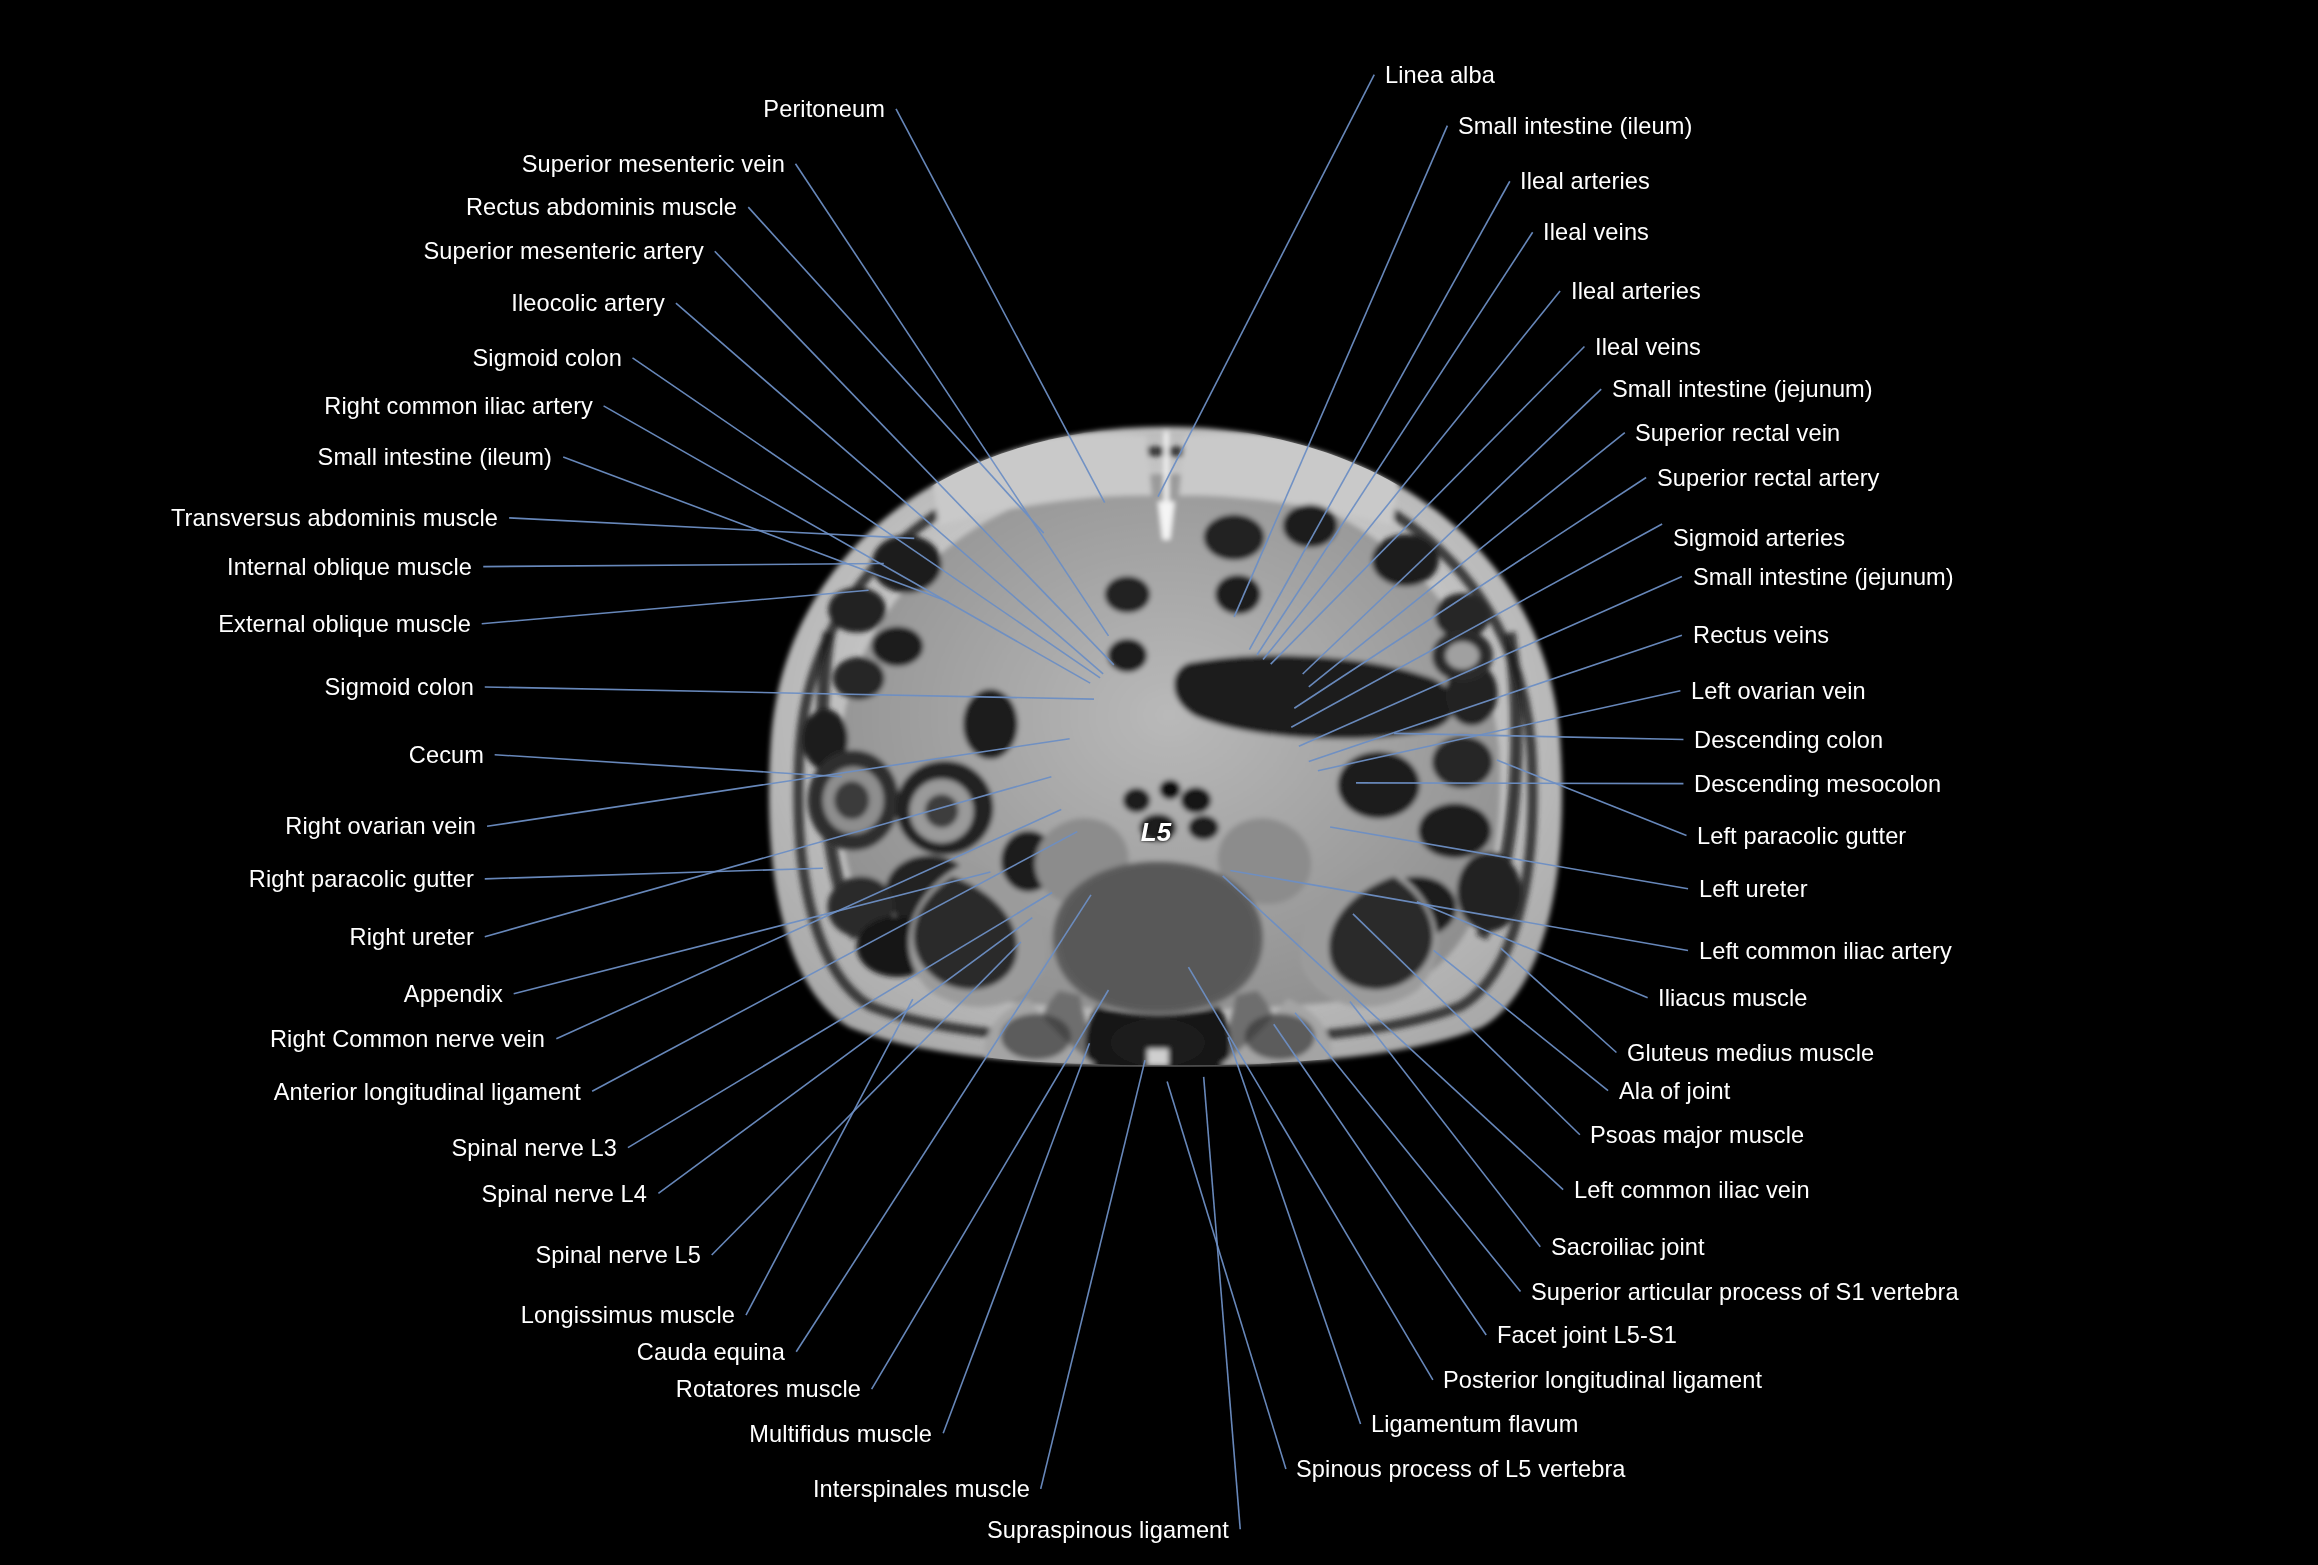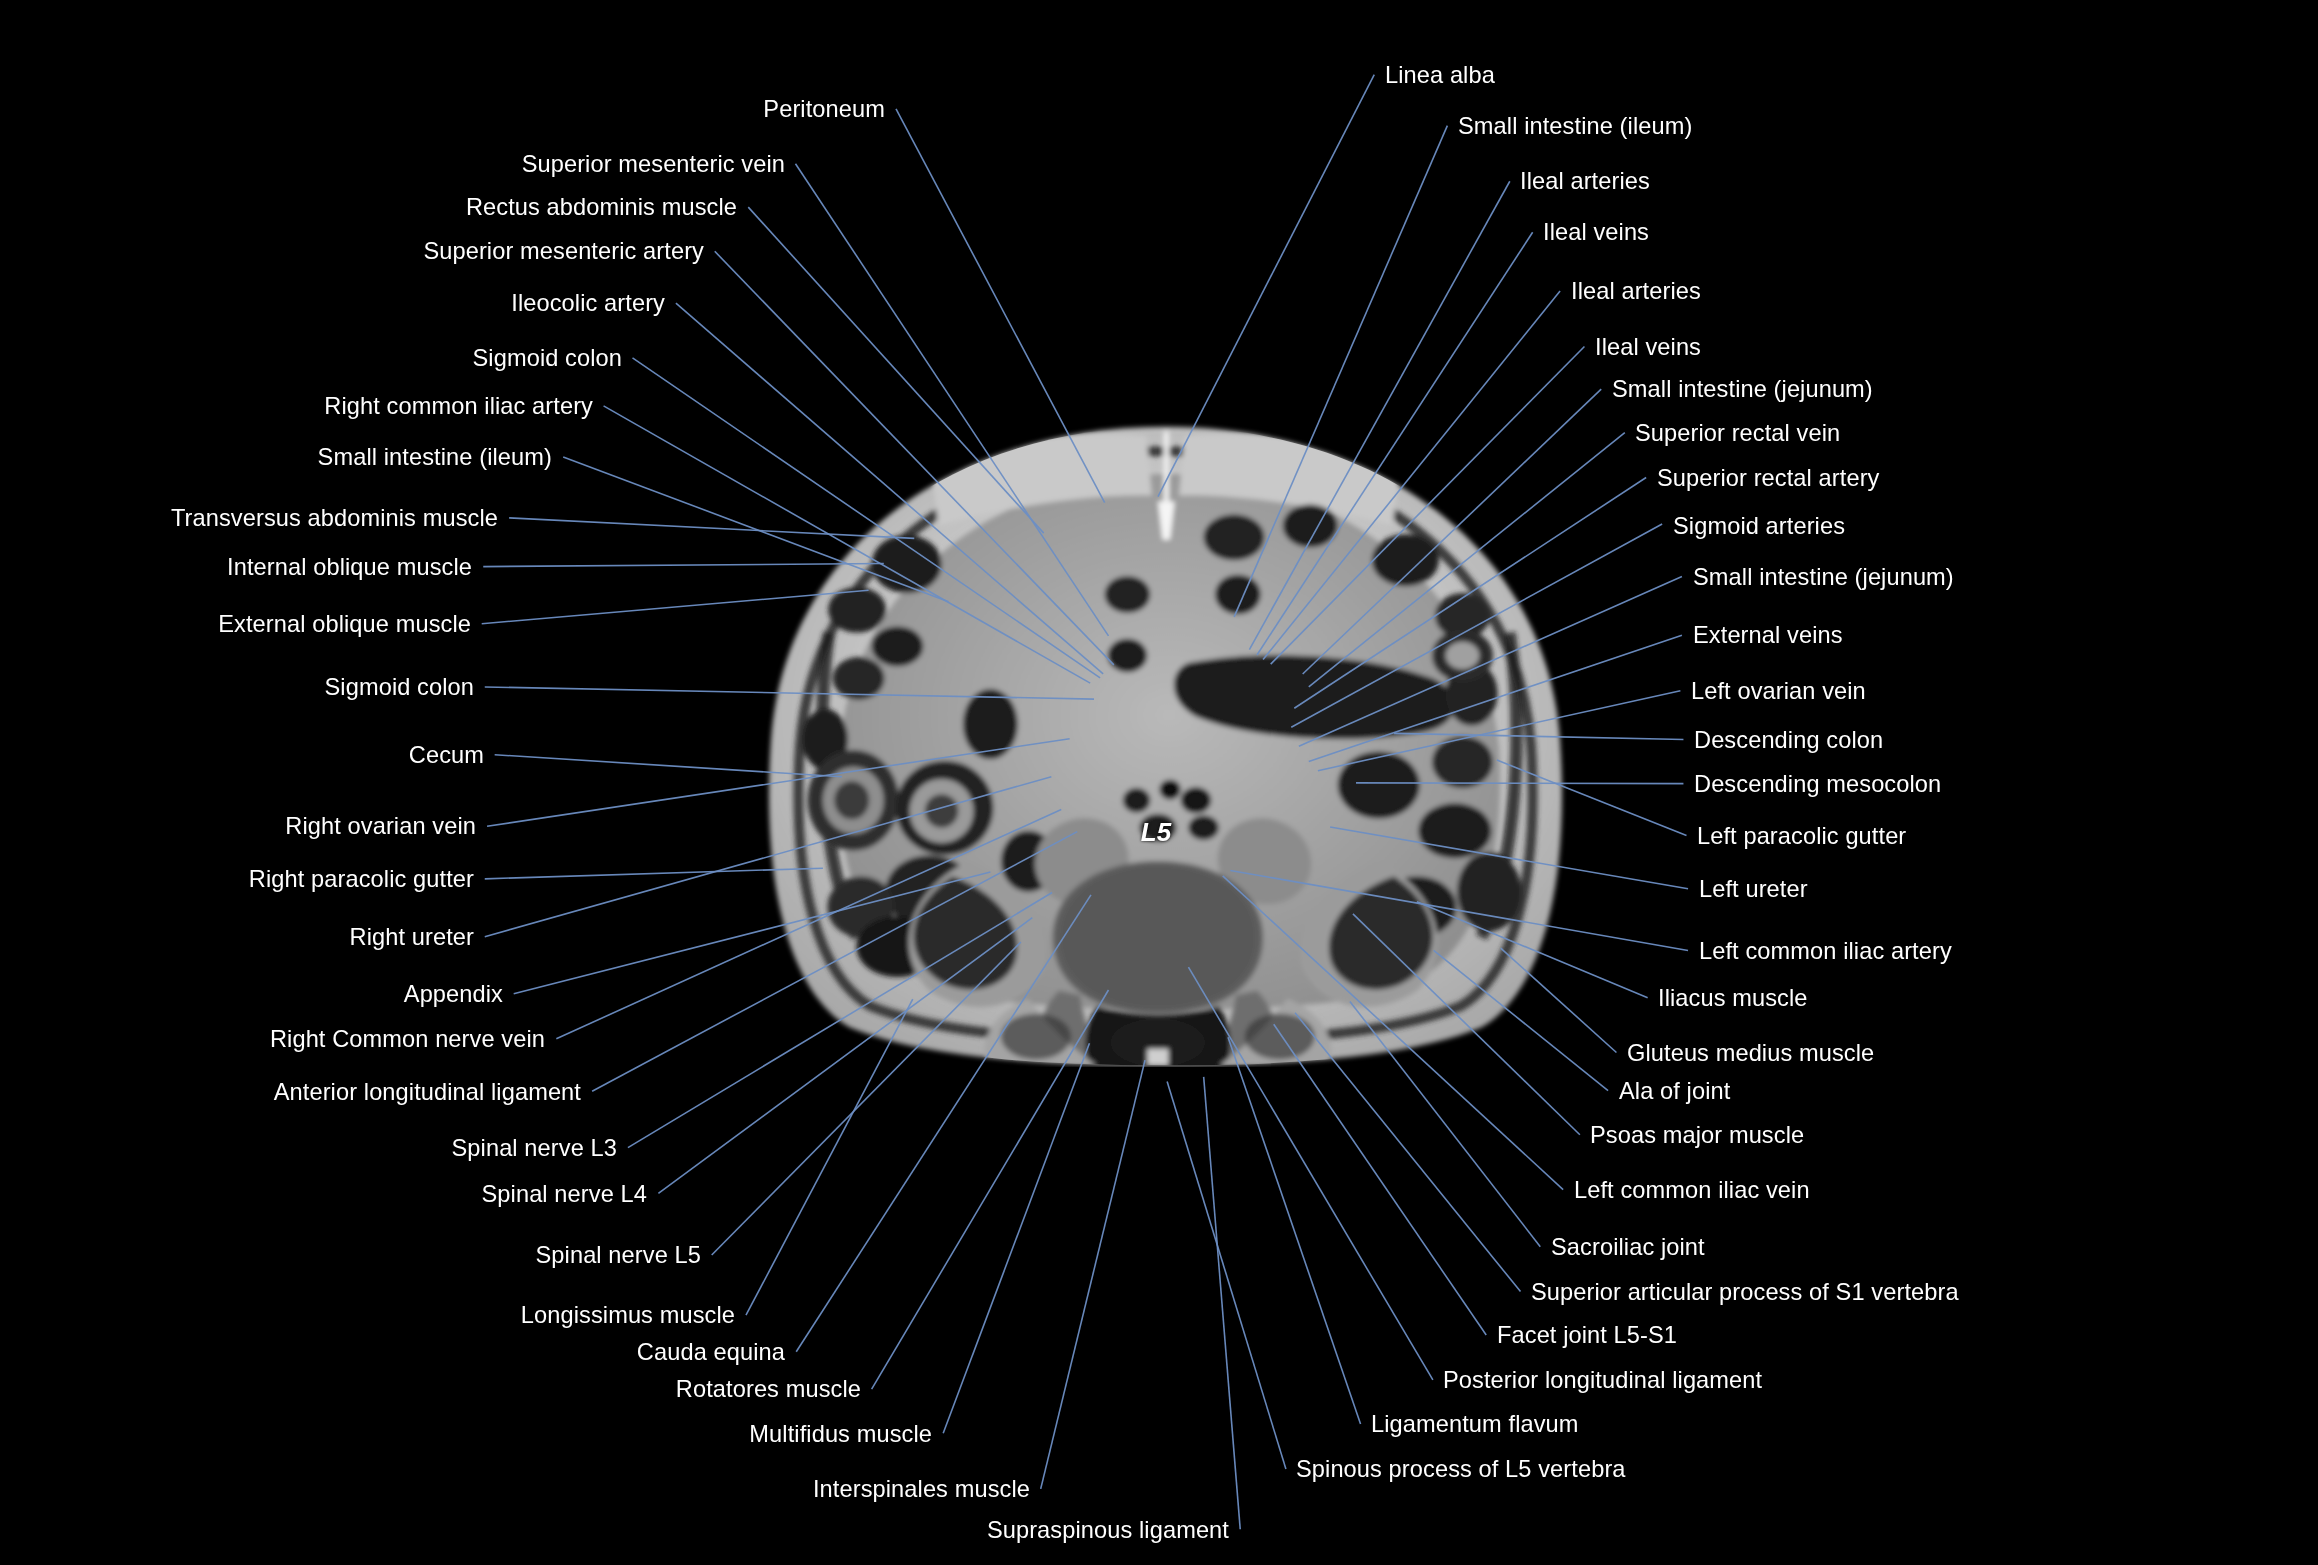--- a/index.html
+++ b/index.html
@@ -282,23 +282,23 @@
   <div id="right-labels">
       <div class="lbl l" style="left: 1385px; top: 75px;">Linea alba</div>
       <div class="lbl l" style="left: 1458px; top: 126px;">Small intestine (ileum)</div>
       <div class="lbl l" style="left: 1520px; top: 181px;">Ileal arteries</div>
       <div class="lbl l" style="left: 1543px; top: 232px;">Ileal veins</div>
       <div class="lbl l" style="left: 1571px; top: 291px;">Ileal arteries</div>
       <div class="lbl l" style="left: 1595px; top: 347px;">Ileal veins</div>
       <div class="lbl l" style="left: 1612px; top: 389px;">Small intestine (jejunum)</div>
       <div class="lbl l" style="left: 1635px; top: 433px;">Superior rectal vein</div>
       <div class="lbl l" style="left: 1657px; top: 478px;">Superior rectal artery</div>
-      <div class="lbl l" style="left: 1673px; top: 526px; text-align: center;">Sigmoid arteries</div>
+      <div class="lbl l" style="left: 1673px; top: 538px; text-align: center;">Sigmoid arteries</div>
       <div class="lbl l" style="left: 1693px; top: 577px;">Small intestine (jejunum)</div>
-      <div class="lbl l" style="left: 1693px; top: 635px;">External veins</div>
+      <div class="lbl l" style="left: 1693px; top: 635px;">Rectus veins</div>
       <div class="lbl l" style="left: 1691px; top: 691px;">Left ovarian vein</div>
       <div class="lbl l" style="left: 1694px; top: 740px;">Descending colon</div>
       <div class="lbl l" style="left: 1694px; top: 784px;">Descending mesocolon</div>
       <div class="lbl l" style="left: 1697px; top: 836px;">Left paracolic gutter</div>
       <div class="lbl l" style="left: 1699px; top: 889px;">Left ureter</div>
       <div class="lbl l" style="left: 1699px; top: 951px;">Left common iliac artery</div>
       <div class="lbl l" style="left: 1658px; top: 998px;">Iliacus muscle</div>
       <div class="lbl l" style="left: 1627px; top: 1053px;">Gluteus medius muscle</div>
       <div class="lbl l" style="left: 1619px; top: 1091px;">Ala of joint</div>
       <div class="lbl l" style="left: 1590px; top: 1135px;">Psoas major muscle</div>

